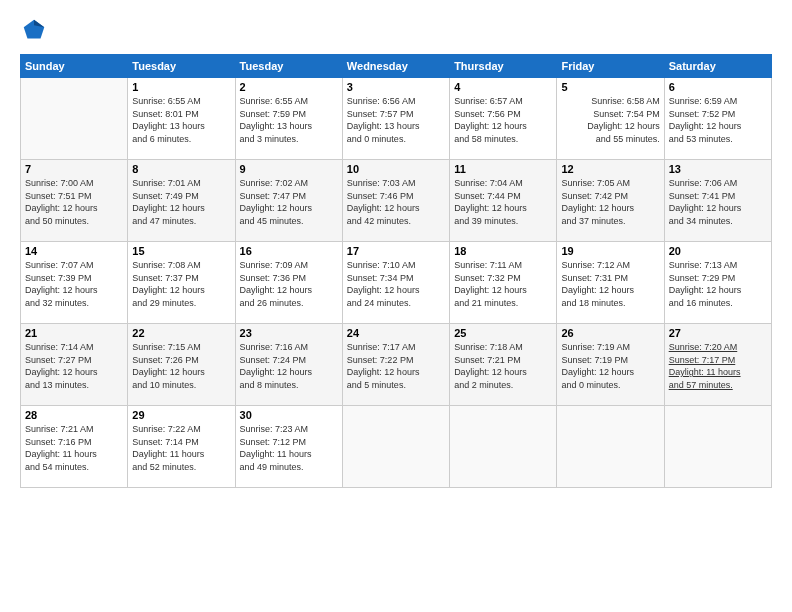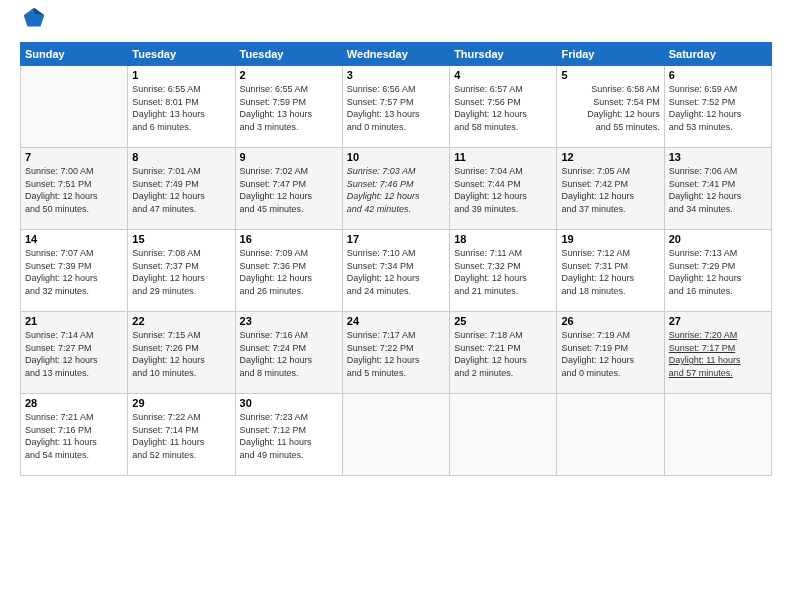--- a/index.html
+++ b/index.html
@@ -6,21 +6,21 @@
     body {
       width: 792px;
       height: 612px;
       font-family: Arial, sans-serif;
       background: #fff;
       overflow: hidden;
     }
     .page {
       width: 792px;
       height: 612px;
-      padding: 4px 20px;
+      padding: 16px 20px;
       background: #fff;
     }
     .header {
       display: flex;
       justify-content: space-between;
       align-items: flex-start;
       margin-bottom: 10px;
     }
     .logo {
       display: flex;
@@ -184,21 +184,21 @@
           </td>
           <td>
             <span class="day-number">9</span>
             <div class="day-info" style="white-space: pre-line;">Sunrise: 7:02 AM
 Sunset: 7:47 PM
 Daylight: 12 hours
 and 45 minutes.</div>
           </td>
           <td>
             <span class="day-number">10</span>
-            <div class="day-info" style="white-space: pre-line; font-style: italic;">Sunrise: 7:03 AM
+            <div class="day-info" style="white-space: pre-line;">Sunrise: 7:03 AM
 Sunset: 7:46 PM
 Daylight: 12 hours
 and 42 minutes.</div>
           </td>
           <td>
             <span class="day-number">11</span>
             <div class="day-info" style="white-space: pre-line;">Sunrise: 7:04 AM
 Sunset: 7:44 PM
 Daylight: 12 hours
 and 39 minutes.</div>

